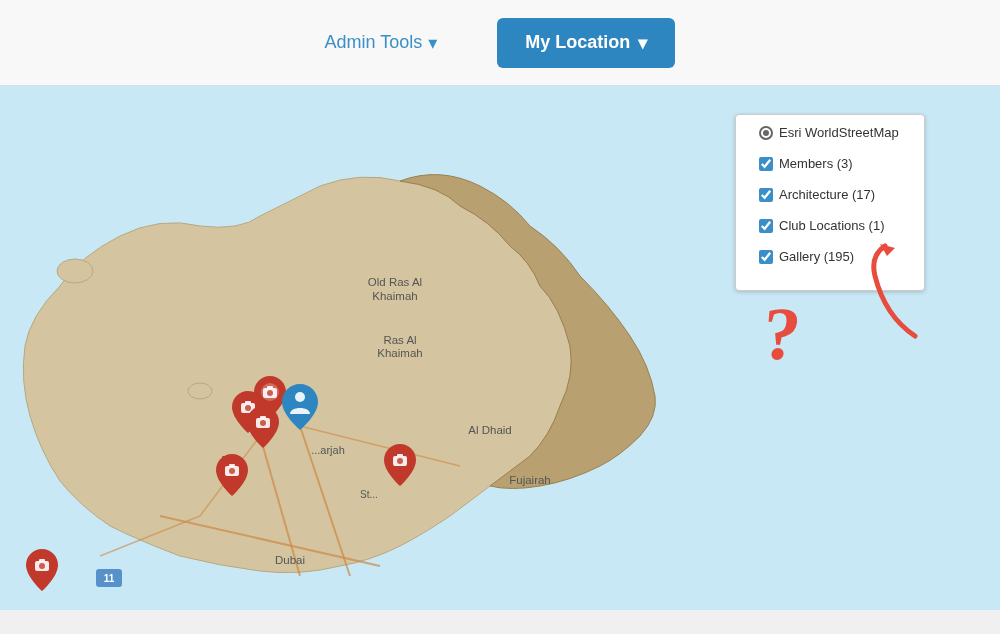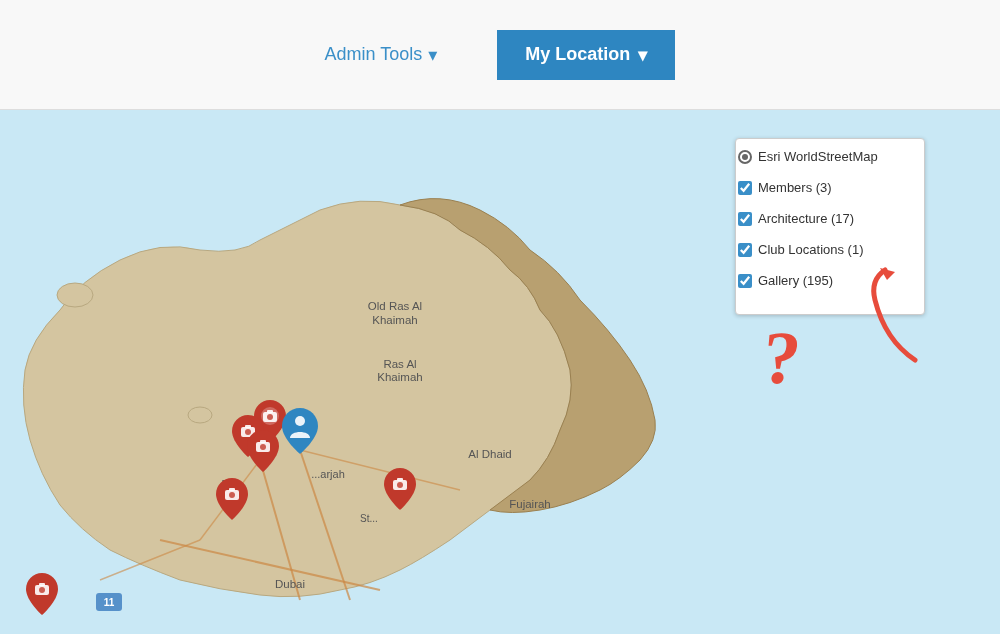--- a/index.html
+++ b/index.html
@@ -11,21 +11,21 @@
       background: #f0f0f0;
     }
 
     
     .navbar {
       display: flex;
       align-items: center;
       justify-content: center;
       background: #f8f8f8;
       border-bottom: 1px solid #ddd;
-      height: 110px;
+      height: 86px;
       gap: 60px;
       position: relative;
       z-index: 100;
     }
 
     .nav-admin {
       color: #3a8fc8;
       font-size: 18px;
       font-weight: 400;
       cursor: pointer;
@@ -40,21 +40,21 @@
       font-weight: 400;
       cursor: pointer;
     }
 
     .nav-location-btn {
       background: #2e86c1;
       color: white;
       font-size: 18px;
       font-weight: 600;
       border: none;
-      border-radius: 0;
+      border-radius: 6px;
       padding: 14px 28px;
       cursor: pointer;
       display: flex;
       align-items: center;
       gap: 8px;
     }
 
     
     .map-container {
       position: relative;
@@ -72,21 +72,21 @@
     }
 
     
     .layer-control {
       position: absolute;
       top: 28px;
       right: 75px;
       background: white;
       border: 1px solid #ccc;
       border-radius: 4px;
-      padding: 10px 2px;
+      padding: 10px 23px;
       font-size: 13px;
       z-index: 50;
       min-width: 190px;
       box-shadow: 0 1px 4px rgba(0,0,0,0.2);
     }
 
     .layer-basemap {
       display: flex;
       align-items: center;
       gap: 6px;

